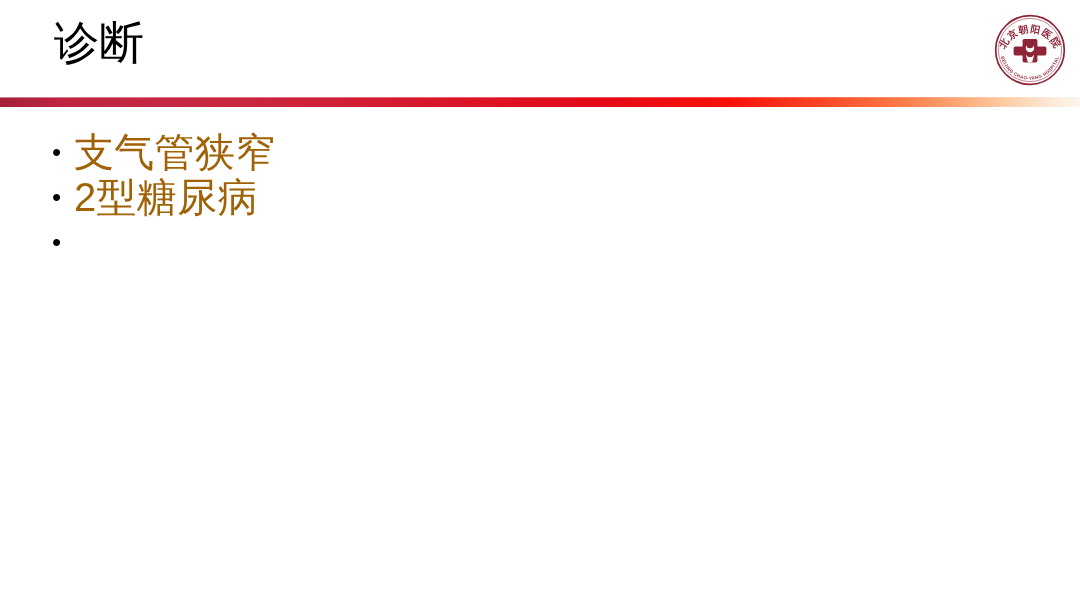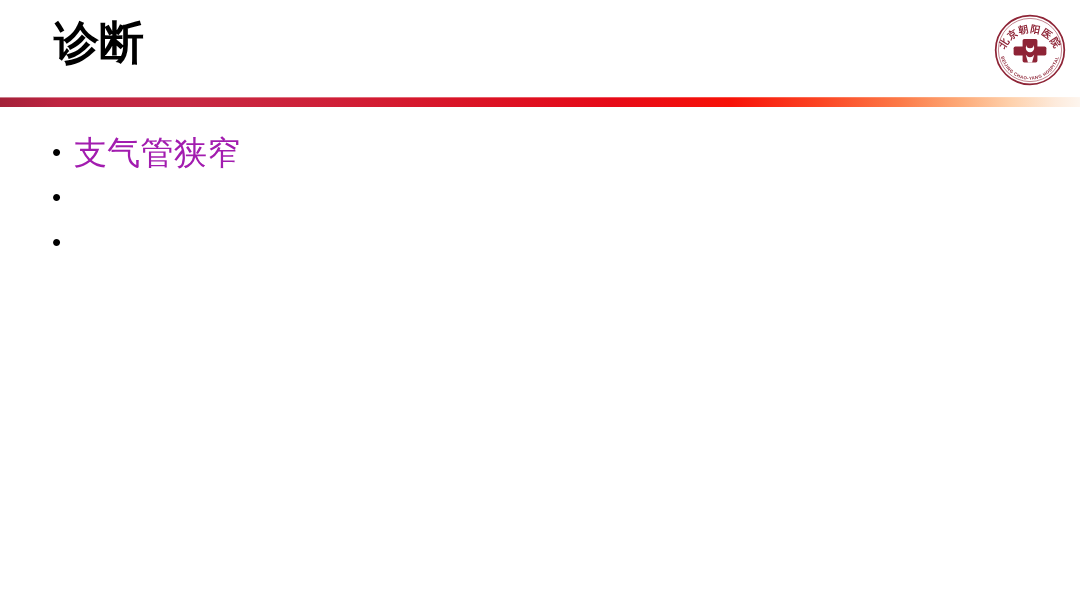--- a/index.html
+++ b/index.html
@@ -17,21 +17,21 @@
     background: #ffffff;
     overflow: hidden;
   }
 
   
   .slide-title {
     position: absolute;
     left: 54px;
     top: 19px;
     font-size: 45px;
-    font-weight: bold;
+    font-weight: normal;
     color: #000000;
     letter-spacing: 0px;
     line-height: 1.05;
     white-space: nowrap;
   }
 
   
   .divider-wrap {
     position: absolute;
     left: 0;
@@ -92,22 +92,22 @@
   }
   .bullet-marker {
     width: 22px;
     flex: 0 0 22px;
     font-size: 26px;
     color: #000000;
     text-align: left;
     line-height: 45px;
   }
   .bullet-text {
-    font-size: 33px;
-    color: #a21caf;
+    font-size: 40px;
+    color: #a16207;
     line-height: 45px;
     letter-spacing: 0.3px;
     white-space: nowrap;
   }
 
   
   .logo {
     position: absolute;
     left: 991px;
     top: 11px;
@@ -130,20 +130,21 @@
 
   <div class="bullet-list">
 
     <div class="bullet-item">
       <span class="bullet-marker">•</span>
       <span class="bullet-text">支气管狭窄</span>
     </div>
 
     <div class="bullet-item">
       <span class="bullet-marker">•</span>
+      <span class="bullet-text">2型糖尿病</span>
     </div>
 
     <div class="bullet-item">
       <span class="bullet-marker">•</span>
     </div>
 
   </div>
 
   <div class="logo">
     <svg viewBox="0 0 100 100" width="78" height="78" aria-hidden="true">

